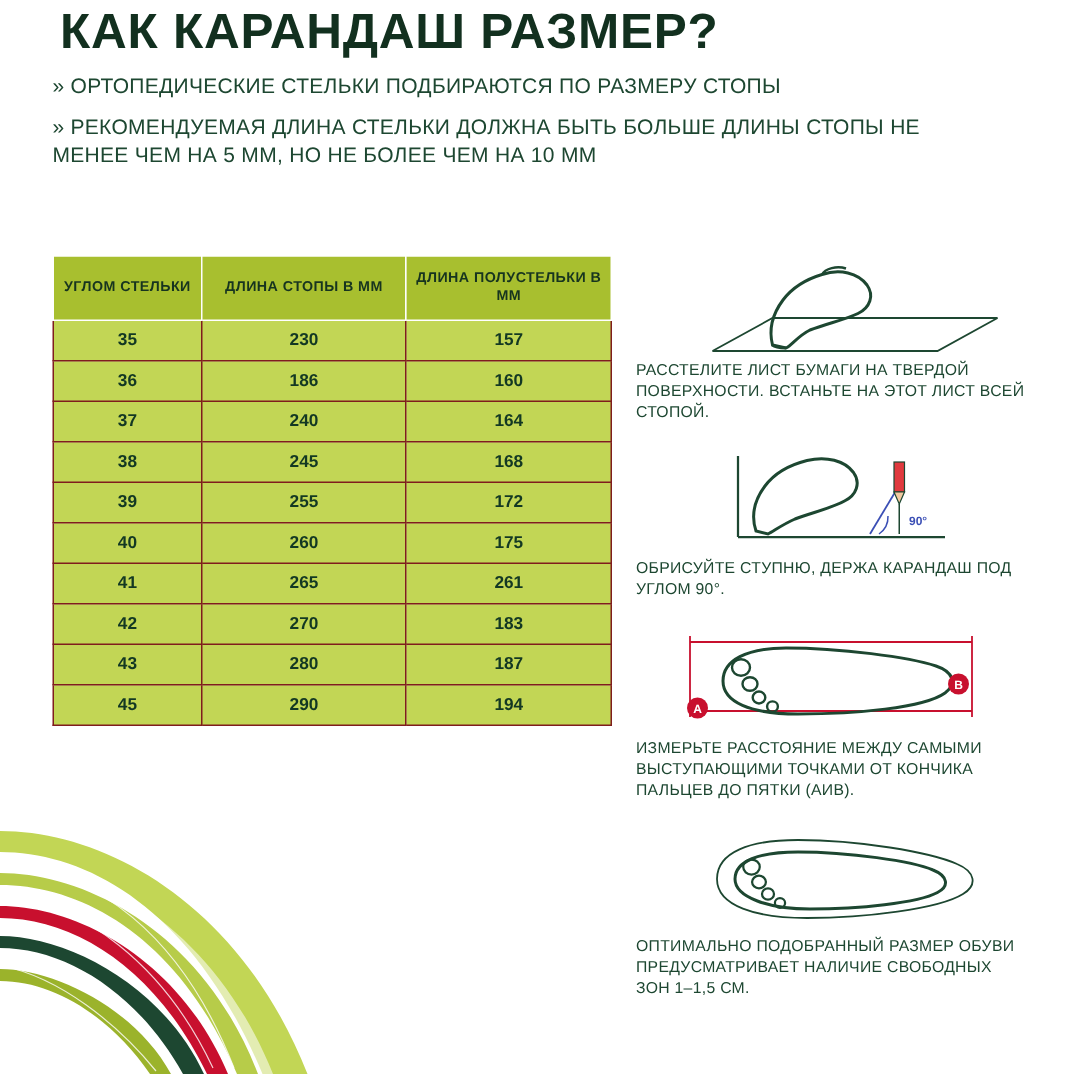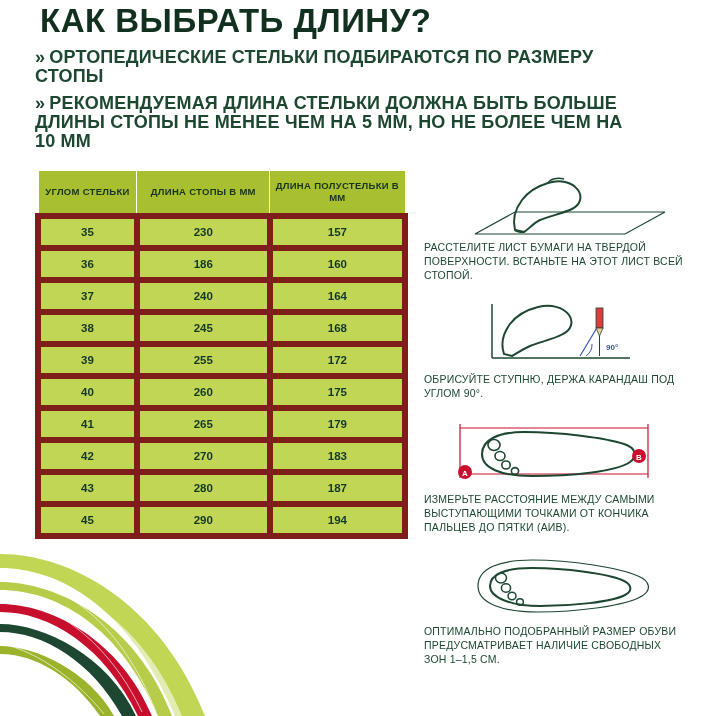--- a/index.html
+++ b/index.html
@@ -17,21 +17,21 @@
   .title{
     position:absolute;left:40px;top:2px;
     font-size:33px;font-weight:bold;letter-spacing:.5px;
     color:#12301f;
     white-space:nowrap;
   }
 
   
   .bullets{
     position:absolute;left:35px;top:48px;width:600px;
-    font-size:18px;font-weight:bold;line-height:19px;
+    font-size:14px;font-weight:normal;line-height:19px;
     color:#1d4731;letter-spacing:.2px;
   }
   .bullet{margin-bottom:8px;}
   .bullet .chev{color:#1d4731;margin-right:4px;}
 
   
   .table{
     position:absolute;left:35px;top:170px;
     width:373px;
     border-collapse:collapse;
@@ -45,21 +45,21 @@
     padding:9px 4px;
     text-align:center;
     line-height:12px;
     letter-spacing:.3px;
     border:1px solid #ffffff;
   }
   .table td{
     background:#c2d655;
     text-align:center;
     padding:7px 4px;
-    border:6px solid #7f1d1d;
+    border:1px solid #7f1d1d;
     font-size:11.5px;
   }
   .table td.size{width:88px;}
   .table td.len{width:125px;}
 
   
   .steps{position:absolute;left:420px;top:168px;width:265px;}
   .step{margin-bottom:12px;}
   .step .art{height:95px;position:relative;}
   .step .cap{
@@ -75,21 +75,21 @@
   svg{display:block;}
 
   
   .swoosh{position:absolute;left:0;bottom:0;width:300px;height:200px;}
 </style>
 </head>
 <body>
 
 <div class="page">
 
-  <div class="title">КАК ВЫБРАТЬ ДЛИНУ?</div>
+  <div class="title">КАК КАРАНДАШ РАЗМЕР?</div>
 
   <div class="bullets">
     <div class="bullet">
       <span class="chev">»</span><span>ОРТОПЕДИЧЕСКИЕ СТЕЛЬКИ ПОДБИРАЮТСЯ ПО РАЗМЕРУ СТОПЫ</span>
     </div>
     <div class="bullet">
       <span class="chev">»</span><span>РЕКОМЕНДУЕМАЯ ДЛИНА СТЕЛЬКИ ДОЛЖНА БЫТЬ БОЛЬШЕ ДЛИНЫ СТОПЫ НЕ МЕНЕЕ ЧЕМ НА 5 ММ, НО НЕ БОЛЕЕ ЧЕМ НА 10 ММ</span>
     </div>
   </div>
 
@@ -128,21 +128,21 @@
           <td class="len">172</td>
         </tr>
       <tr>
           <td class="size">40</td>
           <td class="len">260</td>
           <td class="len">175</td>
         </tr>
       <tr>
           <td class="size">41</td>
           <td class="len">265</td>
-          <td class="len">179</td>
+          <td class="len">261</td>
         </tr>
       <tr>
           <td class="size">42</td>
           <td class="len">270</td>
           <td class="len">183</td>
         </tr>
       <tr>
           <td class="size">43</td>
           <td class="len">280</td>
           <td class="len">187</td>

